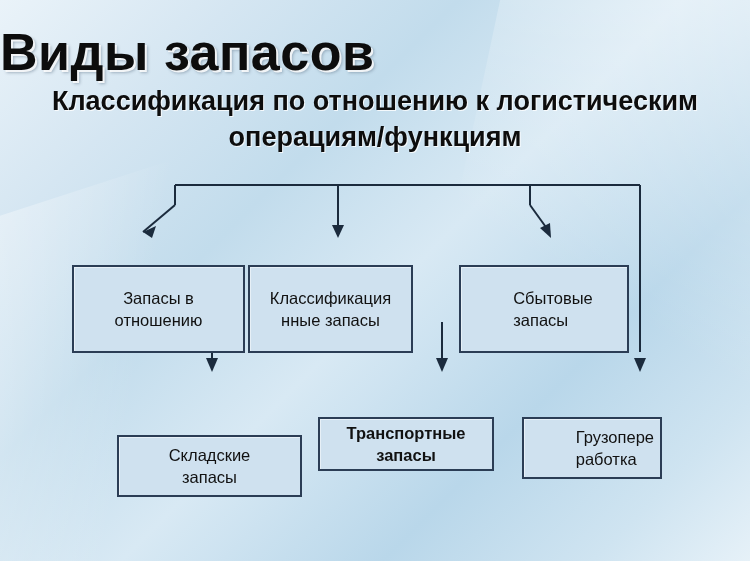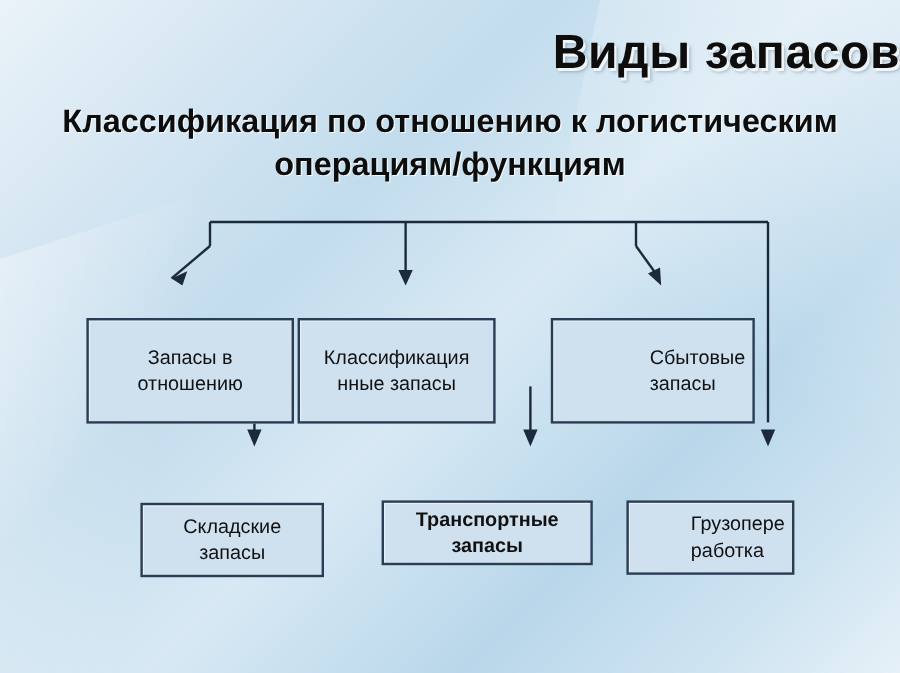--- a/index.html
+++ b/index.html
@@ -42,22 +42,22 @@
     background: linear-gradient(200deg, rgba(255,255,255,0.55) 0%, rgba(255,255,255,0.0) 60%);
     transform: rotate(12deg);
     pointer-events: none;
   }
 
   .title {
     position: absolute;
     left: 0;
     top: 22px;
     width: 750px;
-    text-align: right;
-    font-size: 40px;
+    text-align: left;
+    font-size: 52px;
     font-weight: bold;
     color: #0d0d0d;
     letter-spacing: 0.5px;
     text-shadow: 2px 2px 0 rgba(255,255,255,0.85), 3px 3px 3px rgba(90,110,130,0.45);
     z-index: 5;
   }
 
   .subtitle-box {
     position: absolute;
     left: 20px;
@@ -146,28 +146,28 @@
     </span>
   </div>
 
   <div class="node" style="left:248px; top:233px; width:165px; height:88px;">
     <span>
       <span>Классификация</span>
       <span>нные запасы</span>
     </span>
   </div>
 
-  <div class="node" style="left:459px; top:233px; width:170px; height:88px; justify-content:flex-end; padding-left:24px; text-align:left;">
+  <div class="node" style="left:459px; top:233px; width:170px; height:88px; justify-content:center; padding-left:24px; text-align:left;">
     <span style="text-align:left;">
       <span>Сбытовые</span>
       <span>запасы</span>
     </span>
   </div>
 
-  <div class="node" style="left:117px; top:387px; width:153px; height:62px;">
+  <div class="node" style="left:117px; top:403px; width:185px; height:62px;">
     <span>
       <span>Складские</span>
       <span>запасы</span>
     </span>
   </div>
 
   <div class="node" style="left:318px; top:385px; width:176px; height:54px;font-weight:bold;">
     <span>
       <span>Транспортные</span>
       <span>запасы</span>

